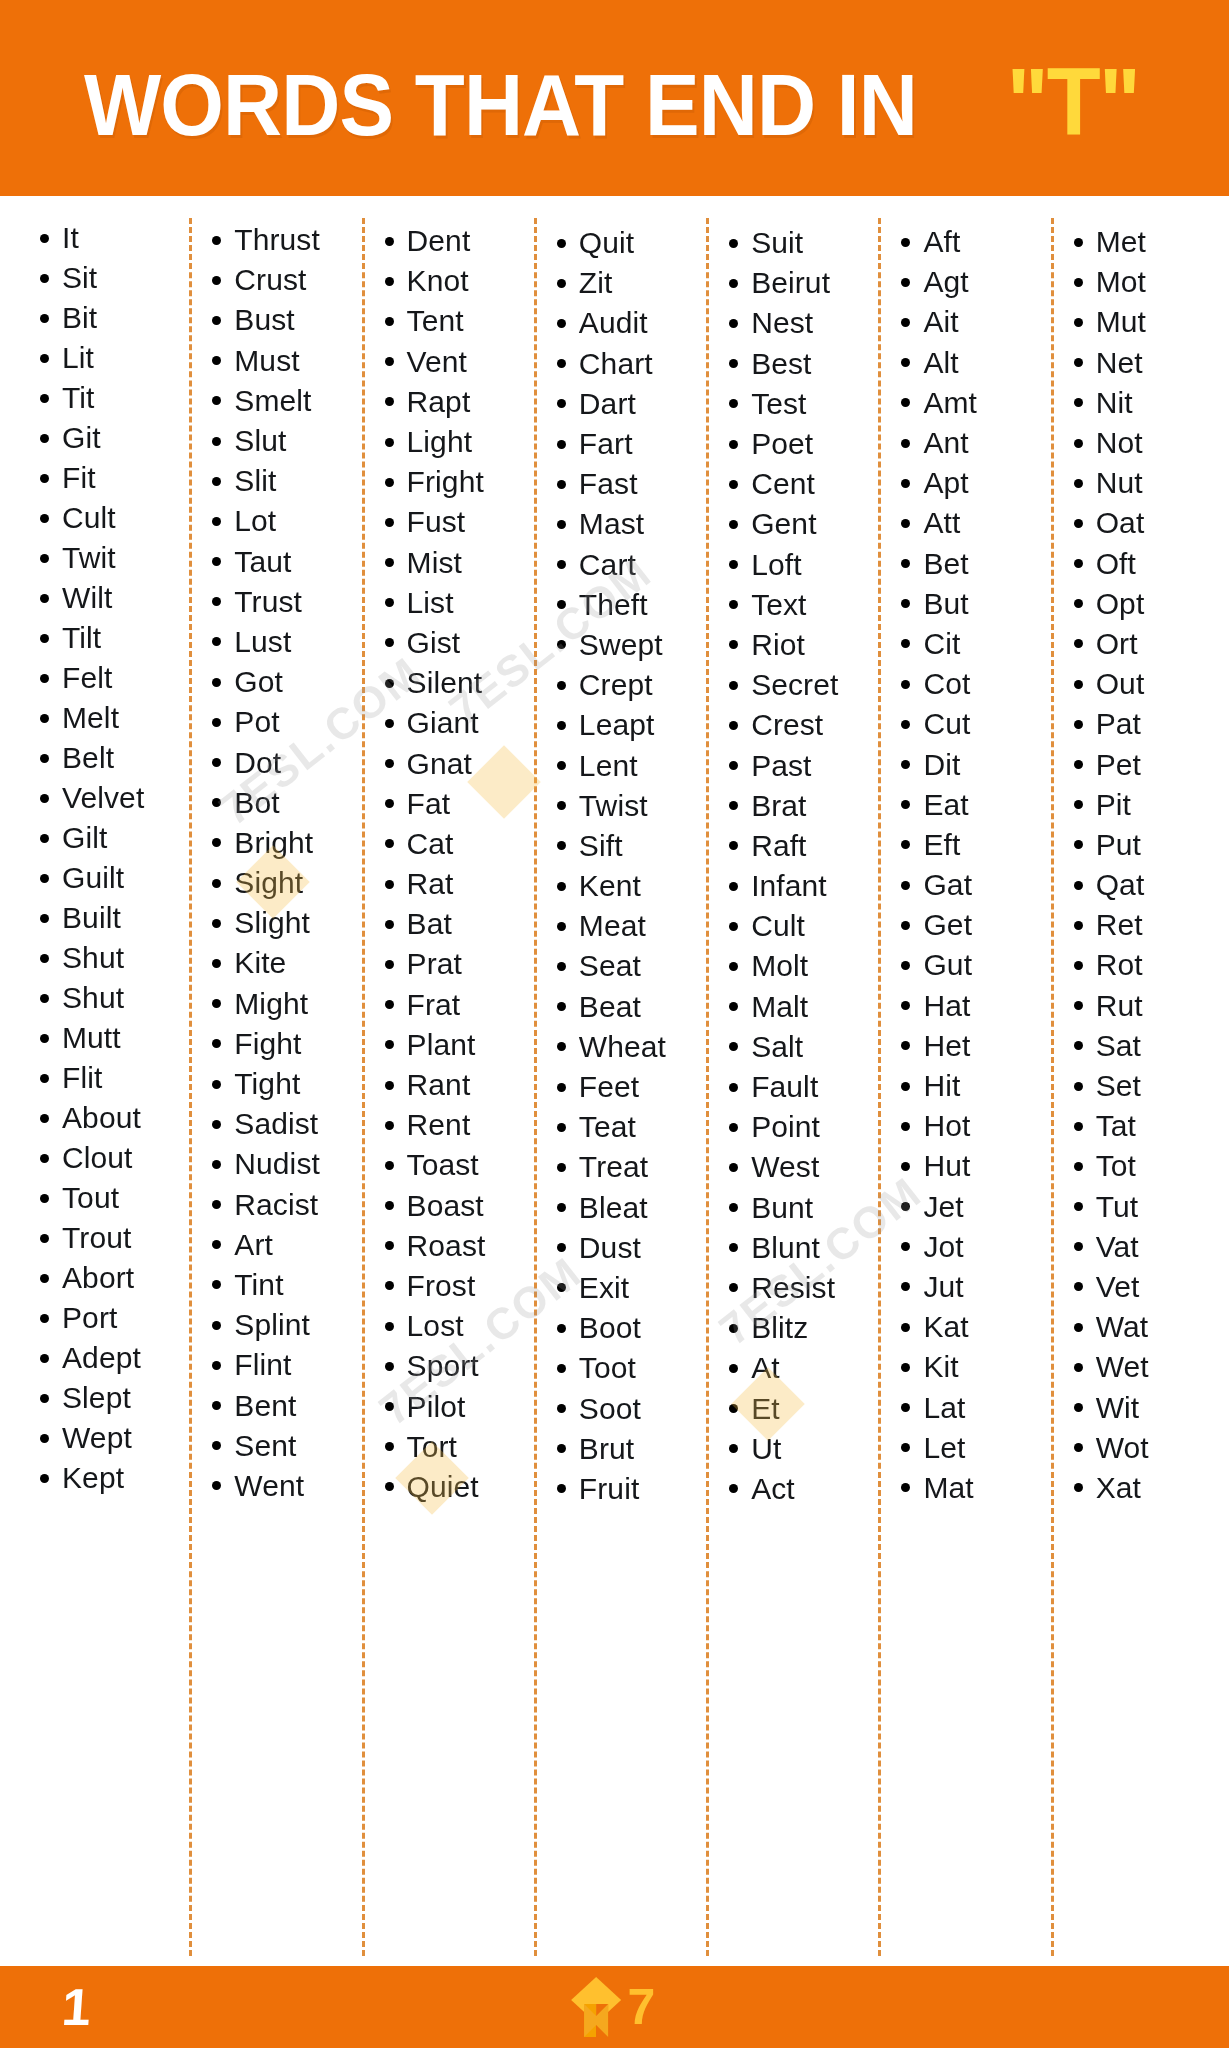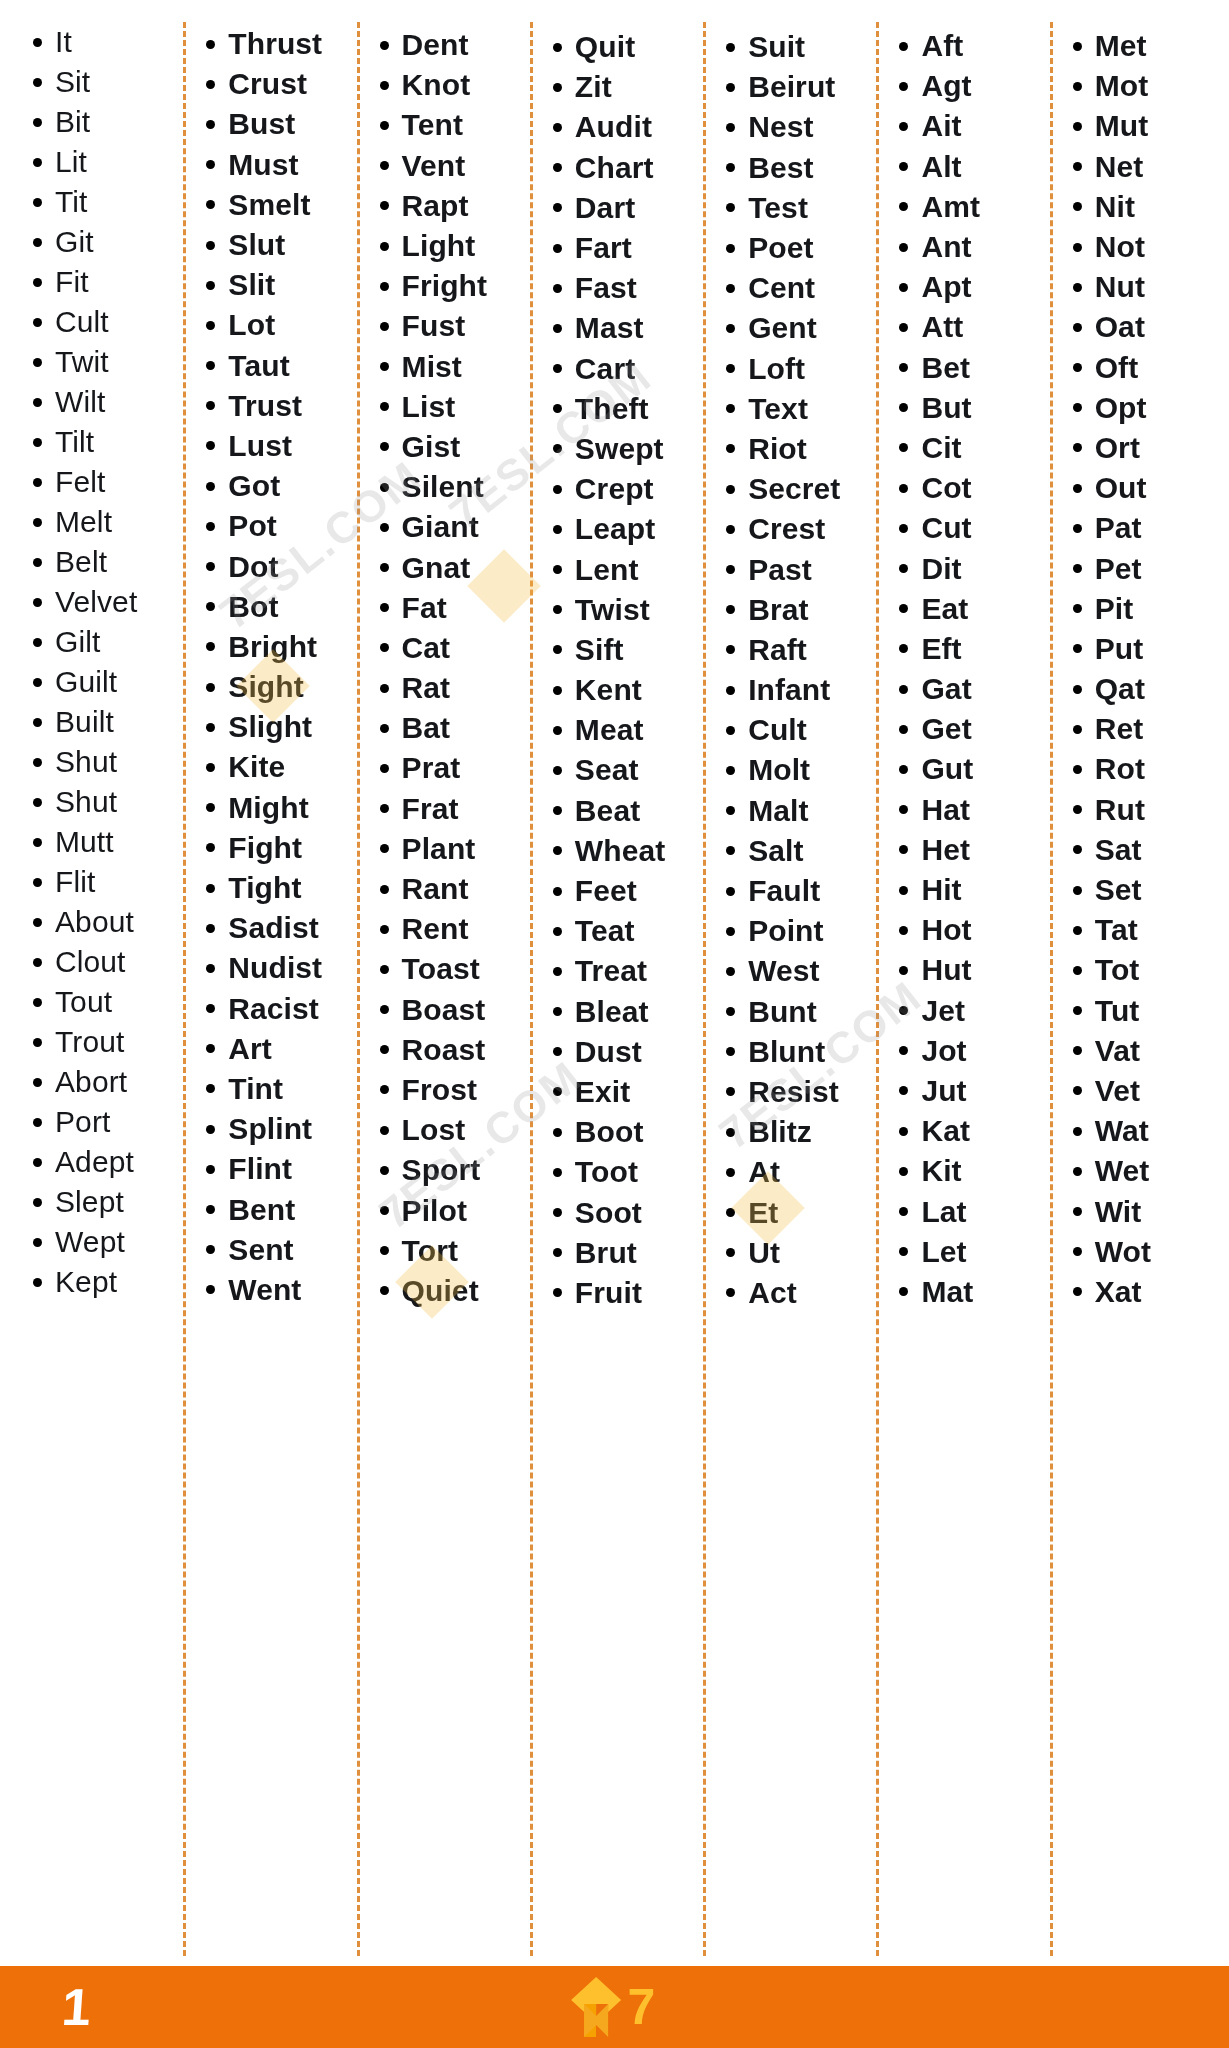--- a/index.html
+++ b/index.html
@@ -57,36 +57,35 @@
     transform: scaleX(0.92);
     white-space: nowrap;
   }
 
   
   .body-area {
     flex: 1 1 auto;
     display: flex;
     flex-direction: row;
     align-items: stretch;
-    padding: 22px 6px 10px 13px;
+    padding: 22px 6px 10px 20px;
     position: relative;
     background: #ffffff;
     overflow: hidden;
   }
   .column {
     flex: 1 1 0;
     display: flex;
     flex-direction: column;
     padding: 0 2px 0 4px;
     position: relative;
     min-width: 0;
   }
   .column + .column {
     border-left: 3px dashed #e08f3d;
-    font-weight: bold;
   }
   .word-list {
     list-style: none;
     display: flex;
     flex-direction: column;
     justify-content: flex-start;
     height: 100%;
     padding-left: 16px;
   }
   .word-item {
@@ -193,20 +192,26 @@
     align-items: baseline;
   }
   .brand-seven { color: #ffc02e; }
   .brand-rest { color: #ffffff; }
 </style>
 </head>
 <body>
 
 <div class="poster">
 
+  <div class="header">
+    <div class="header-inner">
+      <span class="header-title">WORDS THAT END IN</span>
+      <span class="header-letter">"T"</span>
+    </div>
+  </div>
 
   <div class="body-area">
 
     <div class="column col-1">
       <ul class="word-list">
           <li class="word-item">
             <span class="bullet"></span>
             <span class="word-text">It</span>
           </li>
           <li class="word-item">

